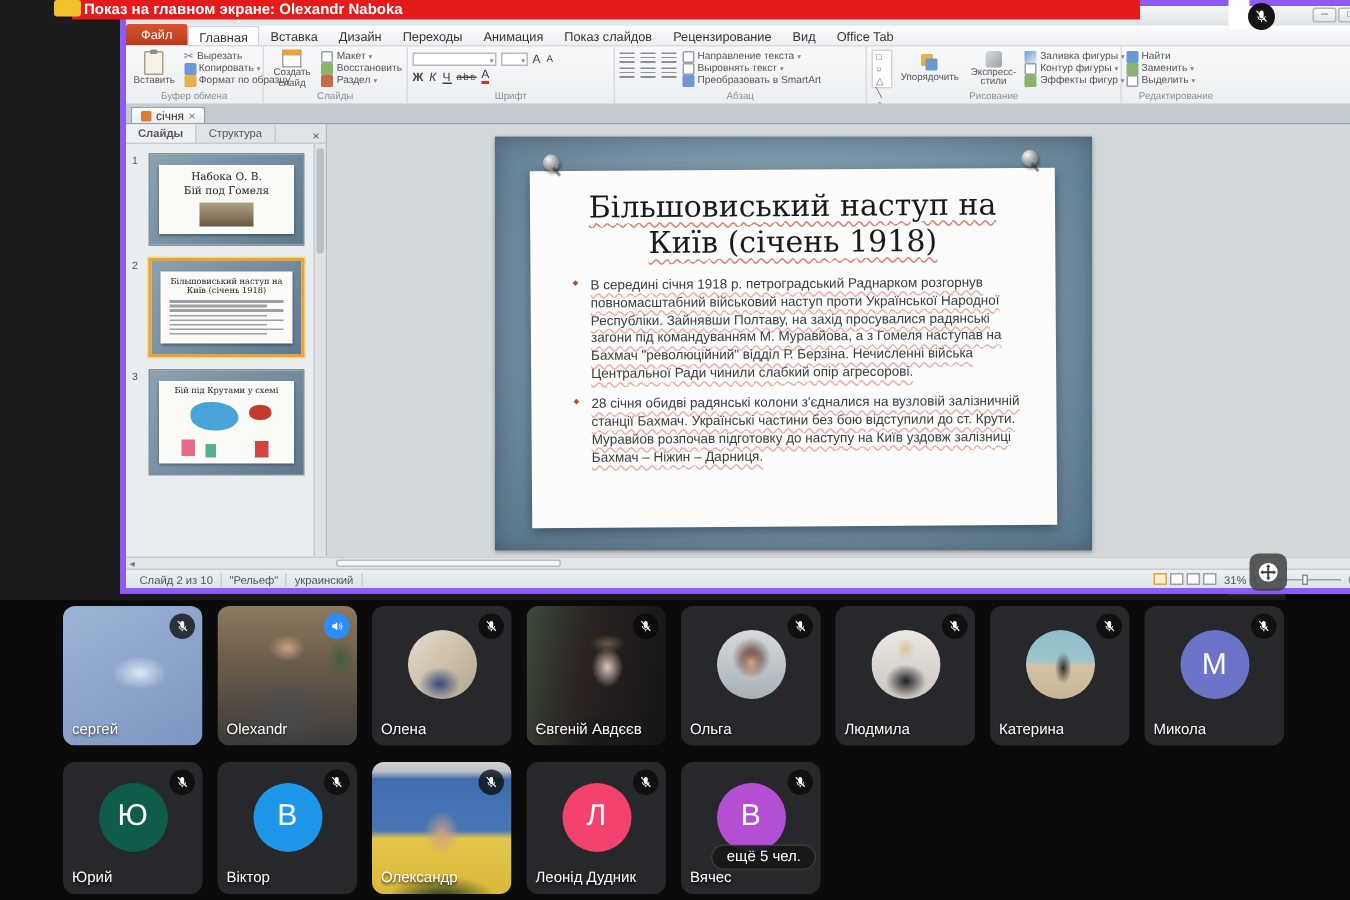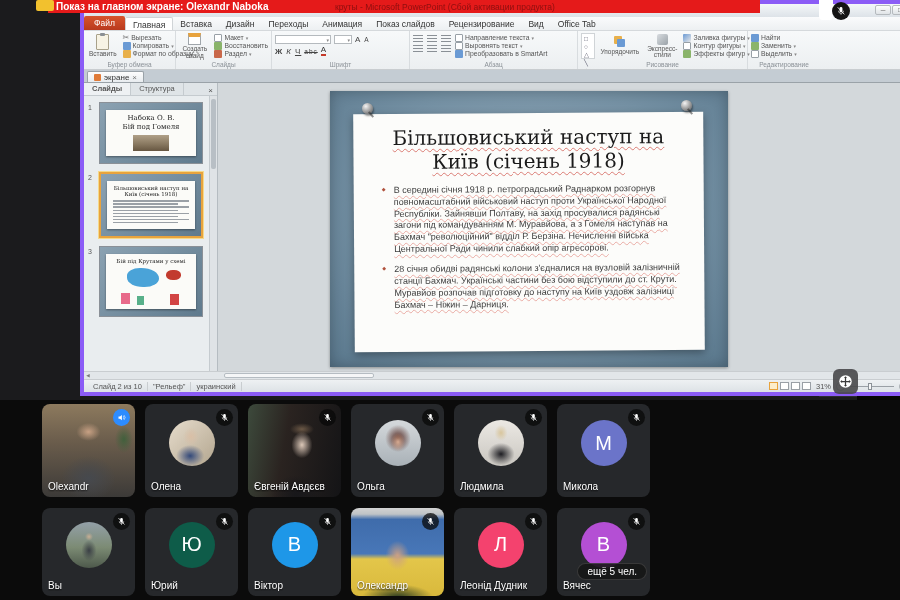--- a/index.html
+++ b/index.html
@@ -347,21 +347,21 @@
               <span class="dd">▾</span>
             </div>
         </div>
         <div class="rglabel">Редактирование</div>
       </div>
     </div>
 
     <div class="doctabs">
       <div class="doctab">
         <span class="doctab-ico"></span>
-        <span>экране</span>
+        <span>січня</span>
         <span class="doctab-close">×</span>
       </div>
     </div>
 
     <div class="content">
       <div class="leftpane">
         <div class="panetabs">
           <div class="panetab active">Слайды</div>
           <div class="panetab">Структура</div>
           <div class="panetabs-close">×</div>
@@ -457,21 +457,20 @@
             <span class="zthumb"></span>
           </span>
         <span class="zbtn">+</span>
         <span class="fitbtn"></span>
       </div>
     </div>
   </div>
 
   <div class="banner">
     <span class="banner-text">Показ на главном экране: Olexandr Naboka</span>
-    <span class="banner-title">круты - Microsoft PowerPoint (Сбой активации продукта)</span>
   </div>
 
   <div class="float-ctrl"></div>
   <div class="float-mic">
     <svg width="10" height="10" viewBox="0 0 24 24">
         <path d="M12 15a3.5 3.5 0 0 0 3.5-3.5V6a3.5 3.5 0 0 0-7 0v5.5A3.5 3.5 0 0 0 12 15z" fill="#fff"></path>
         <path d="M18 11.5a6 6 0 0 1-12 0" fill="none" stroke="#fff" stroke-width="1.6"></path>
         <path d="M12 17.5V21" stroke="#fff" stroke-width="1.6"></path>
         <path d="M4 3l16 17" stroke="#fff" stroke-width="2"></path>
       </svg>
@@ -479,20 +478,31 @@
   <div class="expand">
     <svg width="15" height="15" viewBox="0 0 24 24">
         <circle cx="12" cy="12" r="10" fill="#fff"></circle>
         <path d="M12 6v12M6 12h12" stroke="#3a3a3a" stroke-width="2"></path>
         <path d="M12 3.5l2.4 3h-4.8zM12 20.5l2.4-3h-4.8zM3.5 12l3-2.4v4.8zM20.5 12l-3-2.4v4.8z" fill="#3a3a3a"></path>
       </svg>
   </div>
 
   <div class="gallery">
     <div class="grid-row" id="row1">
+        <div class="tile v-blur">
+          <div class="micwrap">
+            <svg width="9" height="9" viewBox="0 0 24 24">
+              <path d="M12 15a3.5 3.5 0 0 0 3.5-3.5V6a3.5 3.5 0 0 0-7 0v5.5A3.5 3.5 0 0 0 12 15z" fill="#fff"></path>
+              <path d="M18 11.5a6 6 0 0 1-12 0" fill="none" stroke="#fff" stroke-width="1.6"></path>
+              <path d="M12 17.5V21" stroke="#fff" stroke-width="1.6"></path>
+              <path d="M4 3l16 17" stroke="#fff" stroke-width="2"></path>
+            </svg>
+          </div>
+          <div class="pname">сергей</div>
+        </div>
         <div class="tile v-hoodie">
           <div class="micwrap spk">
             <svg width="9" height="9" viewBox="0 0 24 24">
               <path d="M4 9v6h4l5 4V5L8 9H4z" fill="#fff"></path>
               <path d="M16 8a5 5 0 0 1 0 8M18.5 5.5a9 9 0 0 1 0 13" stroke="#fff" stroke-width="1.6" fill="none"></path>
             </svg>
           </div>
           <div class="pname">Olexandr</div>
         </div>
         <div class="tile">
@@ -536,45 +546,45 @@
             <svg width="9" height="9" viewBox="0 0 24 24">
               <path d="M12 15a3.5 3.5 0 0 0 3.5-3.5V6a3.5 3.5 0 0 0-7 0v5.5A3.5 3.5 0 0 0 12 15z" fill="#fff"></path>
               <path d="M18 11.5a6 6 0 0 1-12 0" fill="none" stroke="#fff" stroke-width="1.6"></path>
               <path d="M12 17.5V21" stroke="#fff" stroke-width="1.6"></path>
               <path d="M4 3l16 17" stroke="#fff" stroke-width="2"></path>
             </svg>
           </div>
           <div class="pname">Людмила</div>
         </div>
         <div class="tile">
+          <div class="avcircle a-beach"></div>
+          <div class="micwrap">
+            <svg width="9" height="9" viewBox="0 0 24 24">
+              <path d="M12 15a3.5 3.5 0 0 0 3.5-3.5V6a3.5 3.5 0 0 0-7 0v5.5A3.5 3.5 0 0 0 12 15z" fill="#fff"></path>
+              <path d="M18 11.5a6 6 0 0 1-12 0" fill="none" stroke="#fff" stroke-width="1.6"></path>
+              <path d="M12 17.5V21" stroke="#fff" stroke-width="1.6"></path>
+              <path d="M4 3l16 17" stroke="#fff" stroke-width="2"></path>
+            </svg>
+          </div>
+          <div class="pname">Катерина</div>
+        </div>
+        <div class="tile">
           <div class="avcircle initial" style="background: rgb(107, 116, 201);">М</div>
           <div class="micwrap">
             <svg width="9" height="9" viewBox="0 0 24 24">
               <path d="M12 15a3.5 3.5 0 0 0 3.5-3.5V6a3.5 3.5 0 0 0-7 0v5.5A3.5 3.5 0 0 0 12 15z" fill="#fff"></path>
               <path d="M18 11.5a6 6 0 0 1-12 0" fill="none" stroke="#fff" stroke-width="1.6"></path>
               <path d="M12 17.5V21" stroke="#fff" stroke-width="1.6"></path>
               <path d="M4 3l16 17" stroke="#fff" stroke-width="2"></path>
             </svg>
           </div>
           <div class="pname">Микола</div>
         </div>
       </div>
     <div class="grid-row" id="row2">
-        <div class="tile">
-          <div class="avcircle a-you"></div>
-          <div class="micwrap">
-            <svg width="9" height="9" viewBox="0 0 24 24">
-              <path d="M12 15a3.5 3.5 0 0 0 3.5-3.5V6a3.5 3.5 0 0 0-7 0v5.5A3.5 3.5 0 0 0 12 15z" fill="#fff"></path>
-              <path d="M18 11.5a6 6 0 0 1-12 0" fill="none" stroke="#fff" stroke-width="1.6"></path>
-              <path d="M12 17.5V21" stroke="#fff" stroke-width="1.6"></path>
-              <path d="M4 3l16 17" stroke="#fff" stroke-width="2"></path>
-            </svg>
-          </div>
-          <div class="pname">Вы</div>
-        </div>
         <div class="tile">
           <div class="avcircle initial" style="background: rgb(14, 92, 73);">Ю</div>
           <div class="micwrap">
             <svg width="9" height="9" viewBox="0 0 24 24">
               <path d="M12 15a3.5 3.5 0 0 0 3.5-3.5V6a3.5 3.5 0 0 0-7 0v5.5A3.5 3.5 0 0 0 12 15z" fill="#fff"></path>
               <path d="M18 11.5a6 6 0 0 1-12 0" fill="none" stroke="#fff" stroke-width="1.6"></path>
               <path d="M12 17.5V21" stroke="#fff" stroke-width="1.6"></path>
               <path d="M4 3l16 17" stroke="#fff" stroke-width="2"></path>
             </svg>
           </div>

